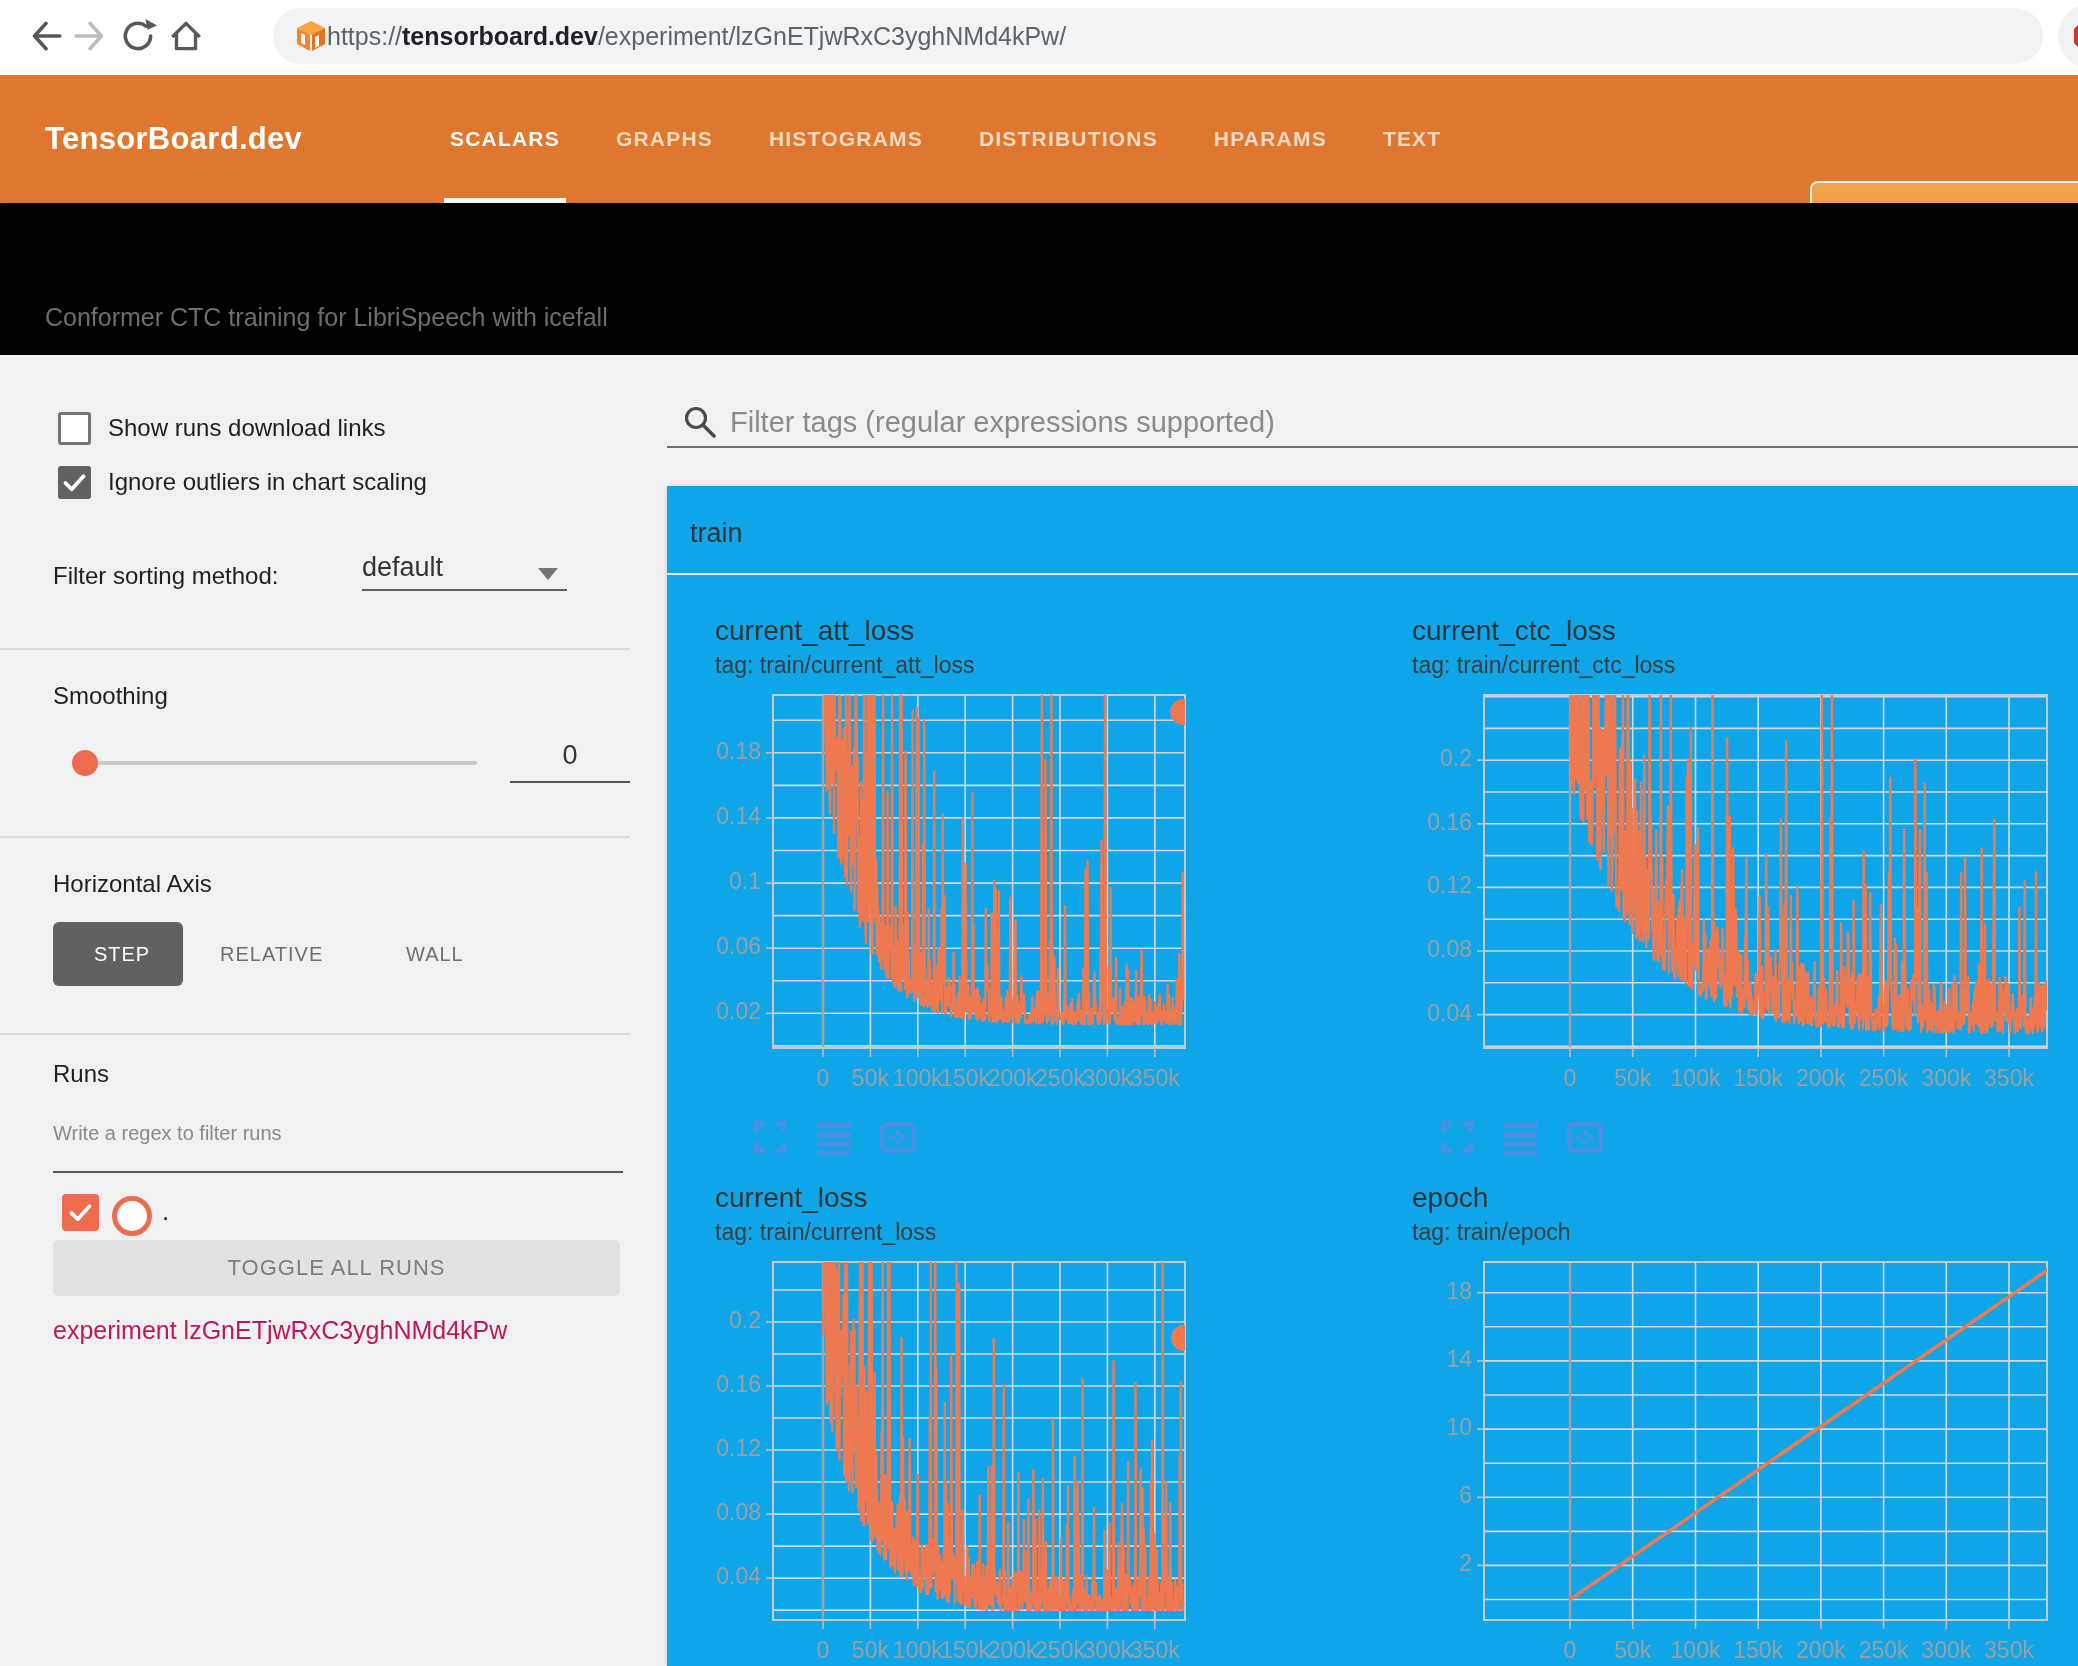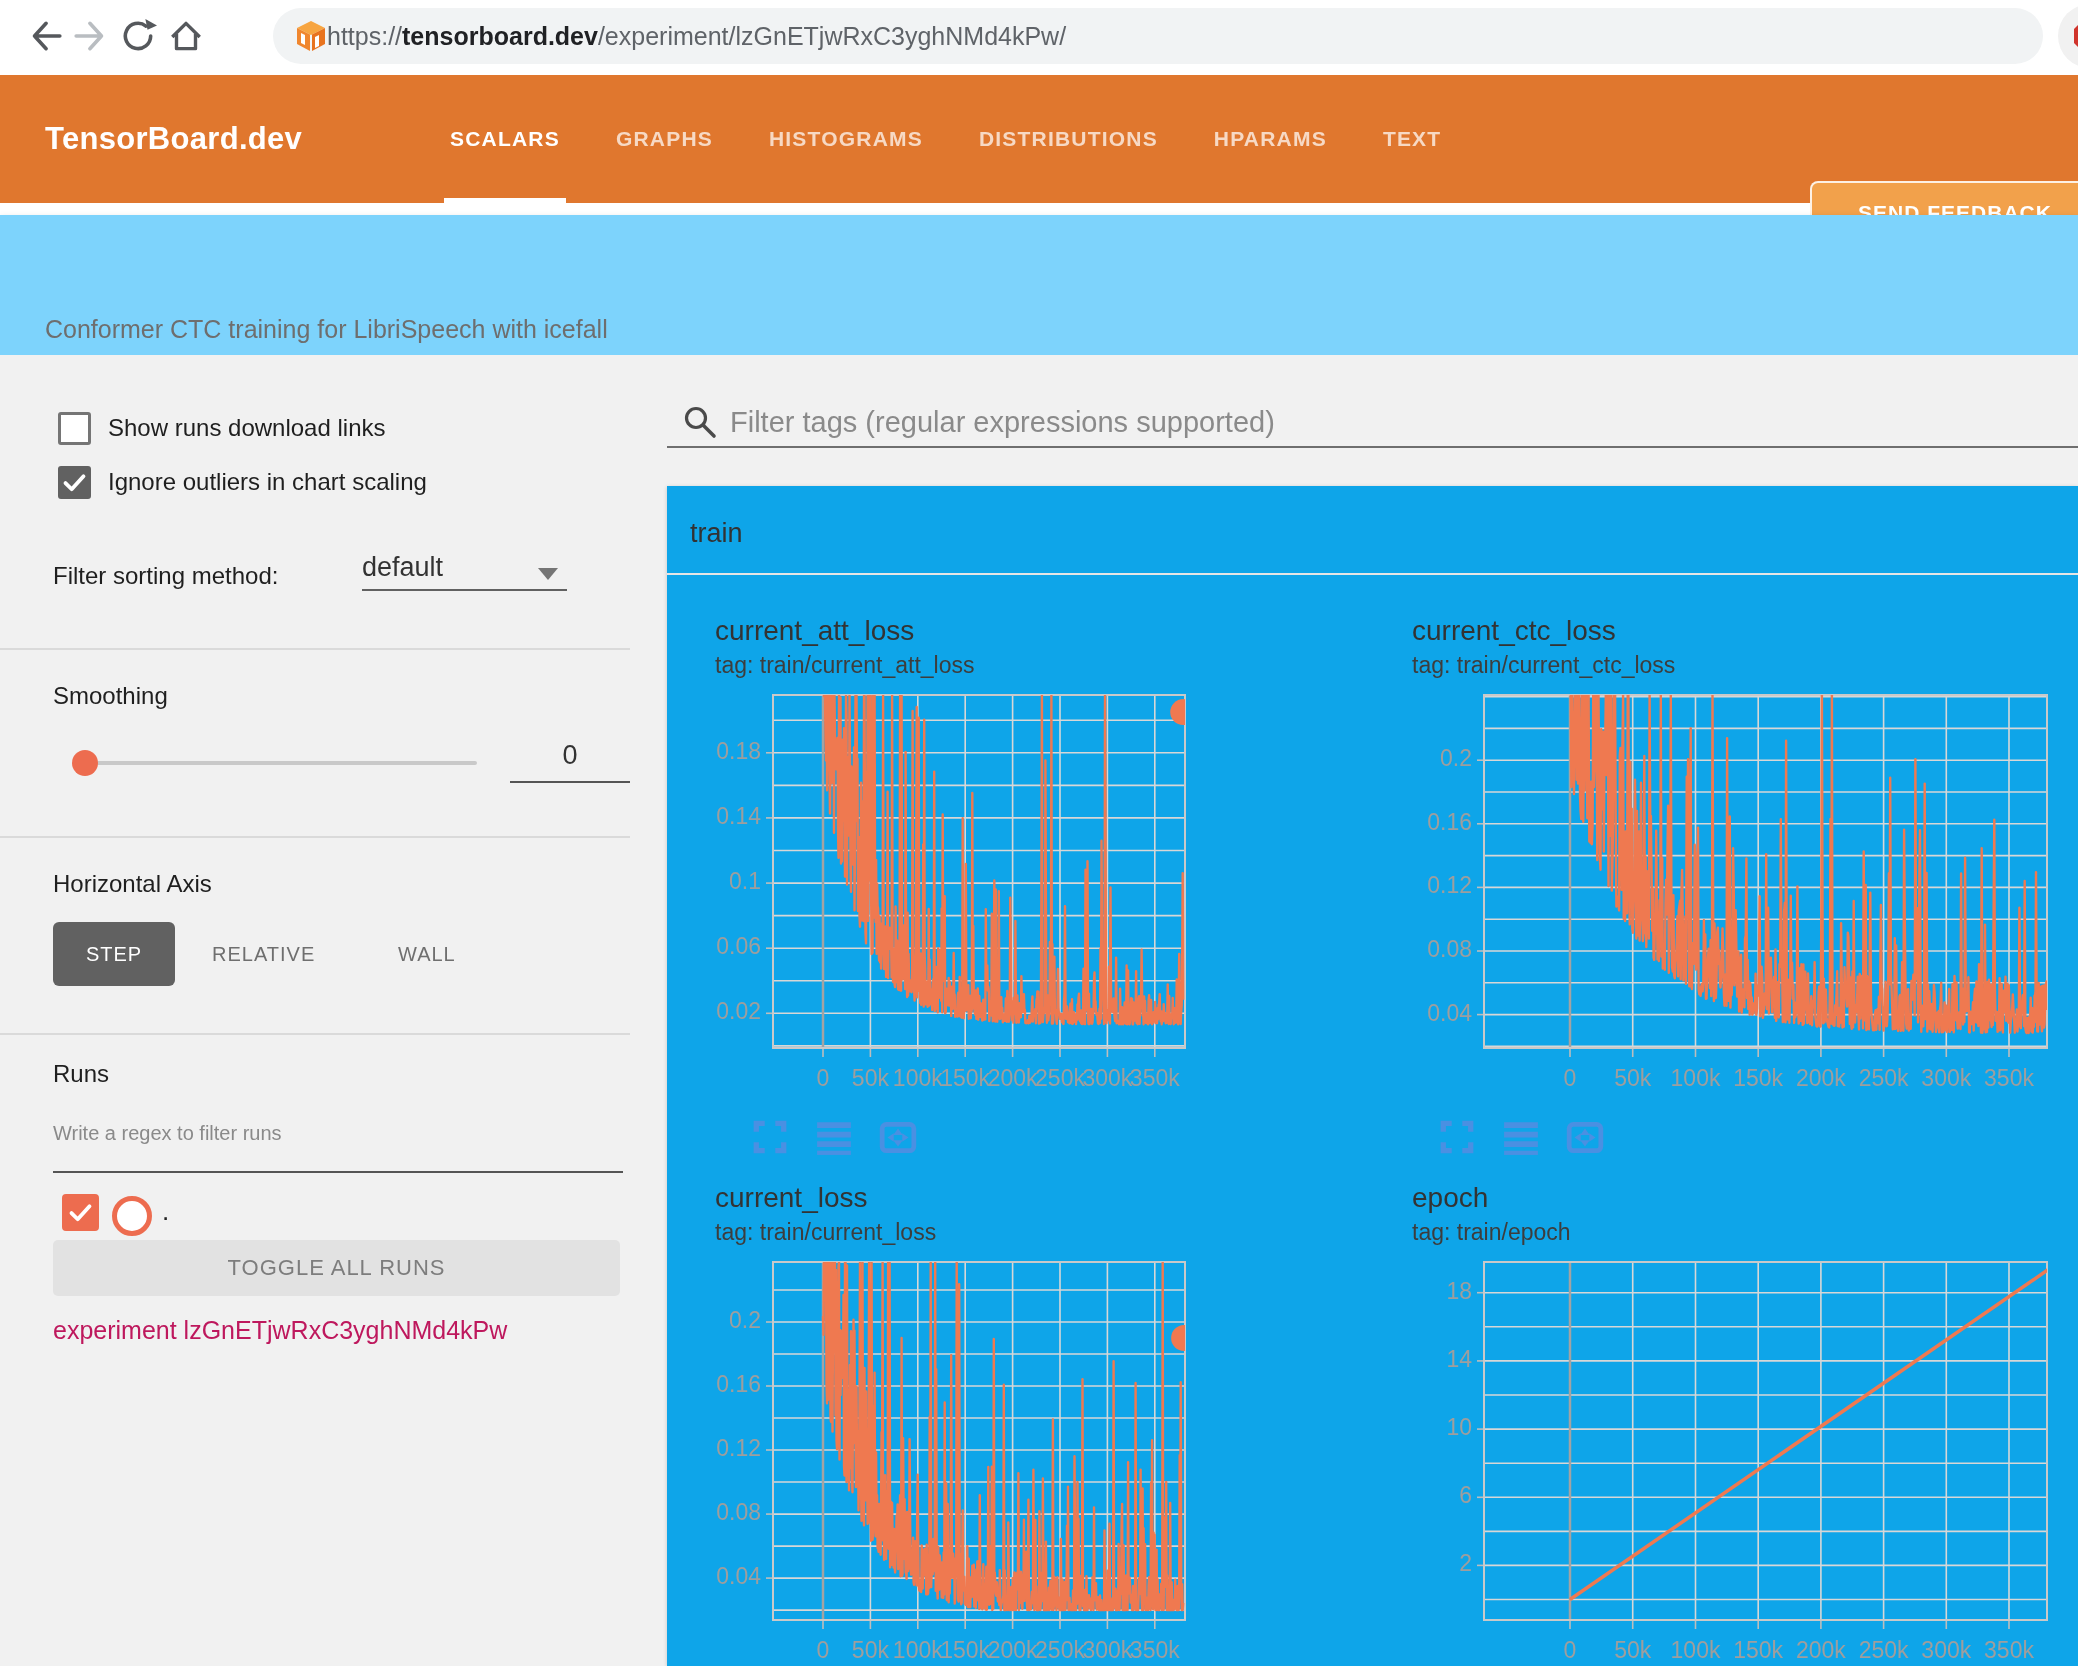--- a/index.html
+++ b/index.html
@@ -24,40 +24,40 @@
   .tabs{left:450px;top:0;height:128px;display:flex;gap:56px;}
   .tab{height:128px;display:flex;align-items:center;color:rgba(255,255,255,.72);
        font-size:21px;font-weight:bold;letter-spacing:1.2px;cursor:pointer;position:relative;}
   .tab.active{color:#fff;}
   .tab.active::after{content:"";position:absolute;left:-6px;right:-6px;bottom:0;height:5px;background:#fff;}
   .feedback{left:1810px;top:106px;width:290px;height:64px;background:#f2a14b;border:2px solid rgba(255,255,255,.85);
             border-radius:8px;color:#fff;font-size:21px;font-weight:bold;letter-spacing:1px;
             display:flex;align-items:center;justify-content:center;box-sizing:border-box;cursor:pointer;}
 
   
-  .title-band{left:0;top:215px;width:2078px;height:152px;background:#7dd3fc;box-shadow:0 4px 7px rgba(0,0,0,.28);}
+  .title-band{left:0;top:203px;width:2078px;height:152px;background:#000000;box-shadow:0 4px 7px rgba(0,0,0,.28);}
   .exp-title{left:45px;top:100px;font-size:25px;color:#6e6e6e;}
 
   
   .content{left:0;top:355px;width:2078px;height:1311px;background:#f1f1f1;}
 
   
   .sb-label{font-size:24px;color:#1f1f1f;}
   .cbx{width:33px;height:33px;border:3px solid #757575;border-radius:3px;box-sizing:border-box;background:#fff;cursor:pointer;
        display:flex;align-items:center;justify-content:center;}
   .cbx.checked{background:#616161;border-color:#616161;}
   .cbx.run{background:#ed6c4f;border-color:#ed6c4f;border-radius:4px;}
   .divider{height:2px;background:#dadada;}
   .dd-value{font-size:27px;color:#333;border-bottom:2px solid #616161;padding-bottom:6px;cursor:pointer;}
   .caret{width:0;height:0;border-left:10px solid transparent;border-right:10px solid transparent;
          border-top:12px solid #757575;}
   .slider-track{height:4px;background:#c9c9c9;border-radius:2px;cursor:pointer;}
   .slider-thumb{width:26px;height:26px;border-radius:50%;background:#ed6c4f;cursor:pointer;}
   .axis-btn{height:64px;border-radius:6px;display:flex;align-items:center;justify-content:center;
-            font-size:20px;letter-spacing:1px;cursor:pointer;color:#6f6f6f;}
+            font-size:20px;letter-spacing:1px;cursor:pointer;color:#6f6f6f;padding-left:8px;}
   .axis-btn.sel{background:#616161;color:#fff;width:122px;}
   .ghost-underline{height:2px;background:#555;}
   .toggle-btn{background:#e2e2e2;border-radius:5px;color:#7d7d7d;font-size:22px;letter-spacing:1px;
               display:flex;align-items:center;justify-content:center;cursor:pointer;}
   .ring{width:30px;height:30px;border:5px solid #ed6c4f;border-radius:50%;box-sizing:content-box;background:#fff;}
 
   
   .filter-ph{font-size:29px;color:#8a8a8a;}
   .card{left:667px;top:486px;width:1411px;height:1180px;background:#0ea5e9;box-shadow:0 1px 4px rgba(0,0,0,.18);}
   .card-title{font-size:27px;color:#333;}

